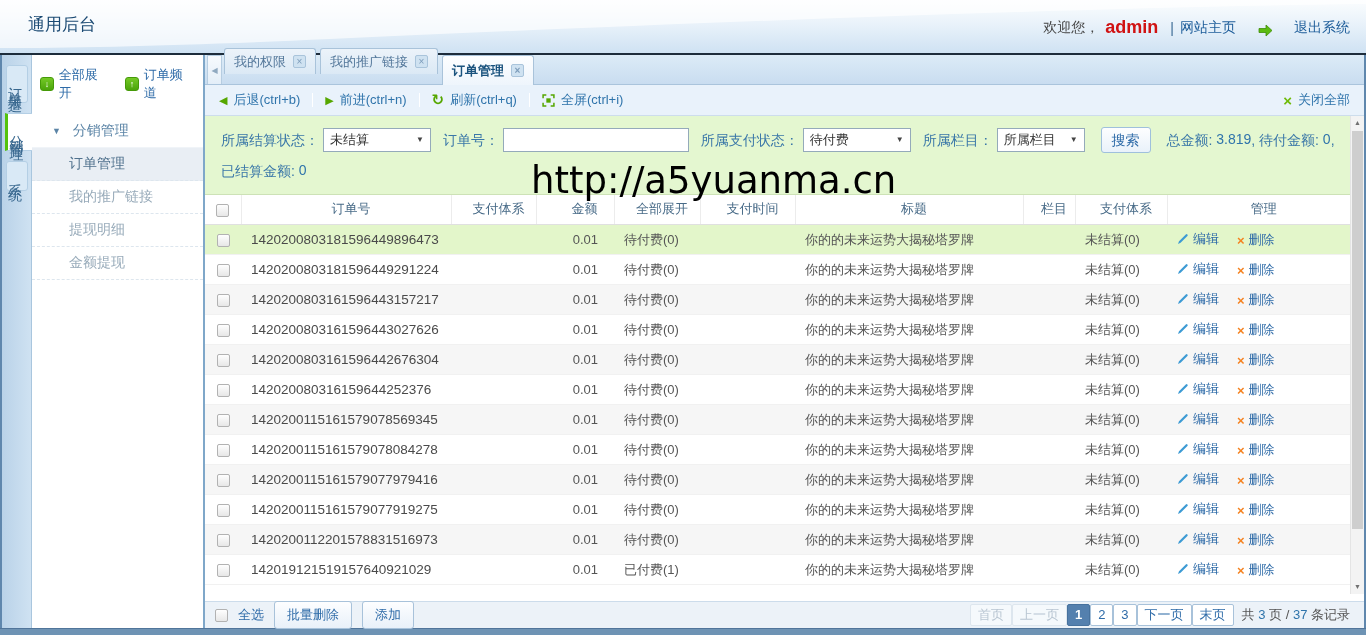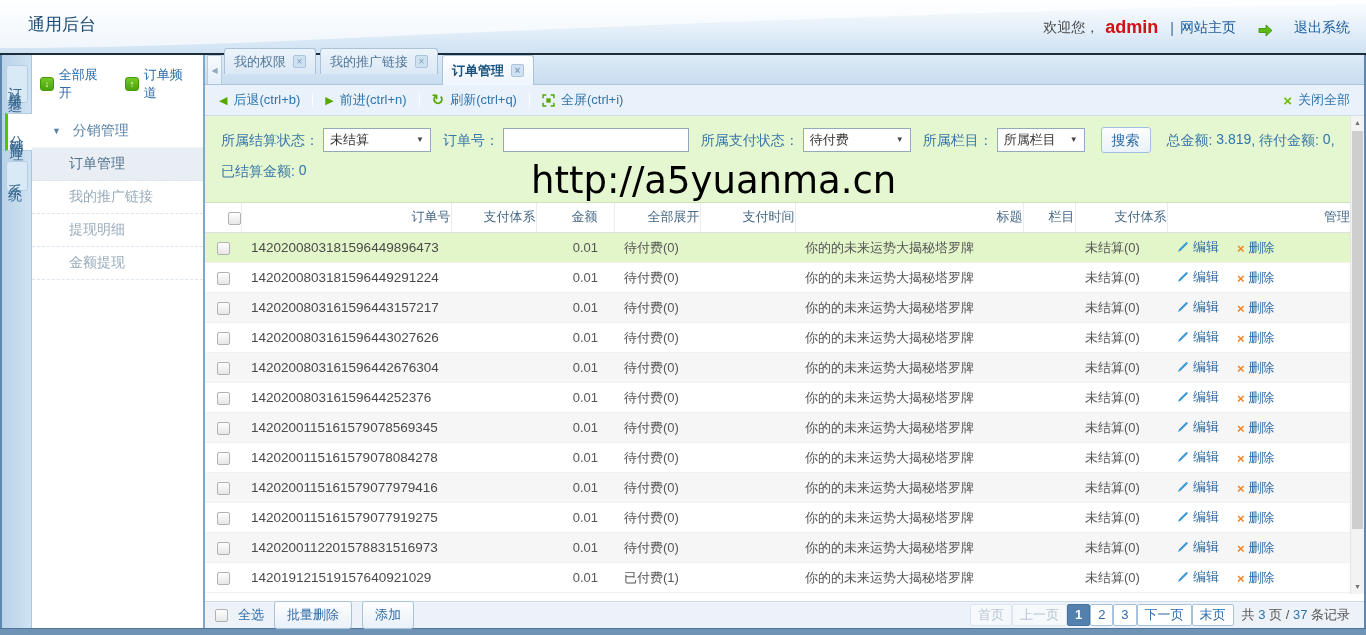--- a/index.html
+++ b/index.html
@@ -47,34 +47,34 @@
 
   .toolbar { height:31px; background:#e9f2fb; border-bottom:1px solid #cdddec; display:flex; align-items:center; padding:0 14px; font-size:13px; color:#2f74ab; flex:none; }
   .tool { display:inline-flex; align-items:center; gap:6px; cursor:pointer; white-space:nowrap; }
   .sep { width:1px; height:14px; background:#c2d5e6; border-right:1px solid #fff; margin:0 12px; }
   .garrow { color:#56a700; font-size:11px; }
   .grefresh { color:#56a700; font-size:15px; font-weight:bold; }
   .gclose { color:#6fbb09; font-size:15px; font-weight:bold; }
   .spacer { flex:1; }
 
   
-  .filterbar { background:#e4f7d0; border-bottom:1px solid #cde2b6; padding:8px 20px 15px 16px; font-size:14px; color:#3a77a8; line-height:30px; flex:none; }
+  .filterbar { background:#e4f7d0; border-bottom:1px solid #cde2b6; padding:8px 20px 7px 16px; font-size:14px; color:#3a77a8; line-height:30px; flex:none; }
   .flabel { vertical-align:middle; }
   .num { color:#2f74ab; }
   .selbox { display:inline-flex; justify-content:space-between; align-items:center; vertical-align:middle; width:108px; height:24px; background:#fff; border:1px solid #94aaba; margin:0 8px 0 4px; padding:0 6px; color:#333; font-size:13px; line-height:22px; cursor:pointer; }
   .selbox.narrow { width:88px; }
   .sel-caret { font-size:8px; color:#444; }
   .txt-input { width:186px; height:24px; border:1px solid #94aaba; margin:0 8px 0 4px; padding:0 5px; font-size:13px; vertical-align:middle; font-family:inherit; }
   .search-btn { display:inline-block; vertical-align:middle; width:50px; height:26px; line-height:24px; text-align:center; background:linear-gradient(#fdfeff,#e9f2fa); border:1px solid #9fc0dc; border-radius:3px; color:#2e6ba8; font-size:14px; margin:0 12px 0 4px; cursor:pointer; }
 
   .watermark { position:absolute; left:326px; top:104px; font-size:37px; color:#000; z-index:5; white-space:nowrap; font-family:"DejaVu Sans",sans-serif; }
 
   
   .grid { width:calc(100% - 14px); border-collapse:collapse; table-layout:fixed; font-size:13px; color:#555; flex:none; }
-  .grid th { height:30px; border-bottom:1px solid #e0e0e0; border-right:1px solid #ececec; font-weight:normal; color:#476a87; text-align:right; padding:0 0 0 10px; }
+  .grid th { height:30px; border-bottom:1px solid #e0e0e0; border-right:1px solid #ececec; font-weight:normal; color:#476a87; text-align:center; padding:0 0 0 10px; }
   .grid th:last-child { border-right:none; }
   .grid td { height:30px; padding:0 0 0 10px; border-bottom:1px solid #f1f1f1; overflow:hidden; white-space:nowrap; }
   .grid tr.stripe { background:#f6f6f6; }
   .grid tr.hl { background:#e3f6ca;padding-left:24px; }
   .cbcell { text-align:center; padding-left:0 !important; }
   .cb { display:inline-block; width:13px; height:13px; background:linear-gradient(#fefefe,#e7e7e7); border:1px solid #b2b2b2; border-radius:2px; vertical-align:middle; cursor:pointer; }
   td.order { color:#4a4a4a; font-size:13.5px; }
   td.amount, th.amount { text-align:right; padding-right:16px; }
   td.manage a { color:#2e6ba8; text-decoration:none; margin-right:18px; display:inline-flex; align-items:center; gap:4px; cursor:pointer; }
   .del-x { color:#f5821f; font-weight:bold; font-size:13px; }

